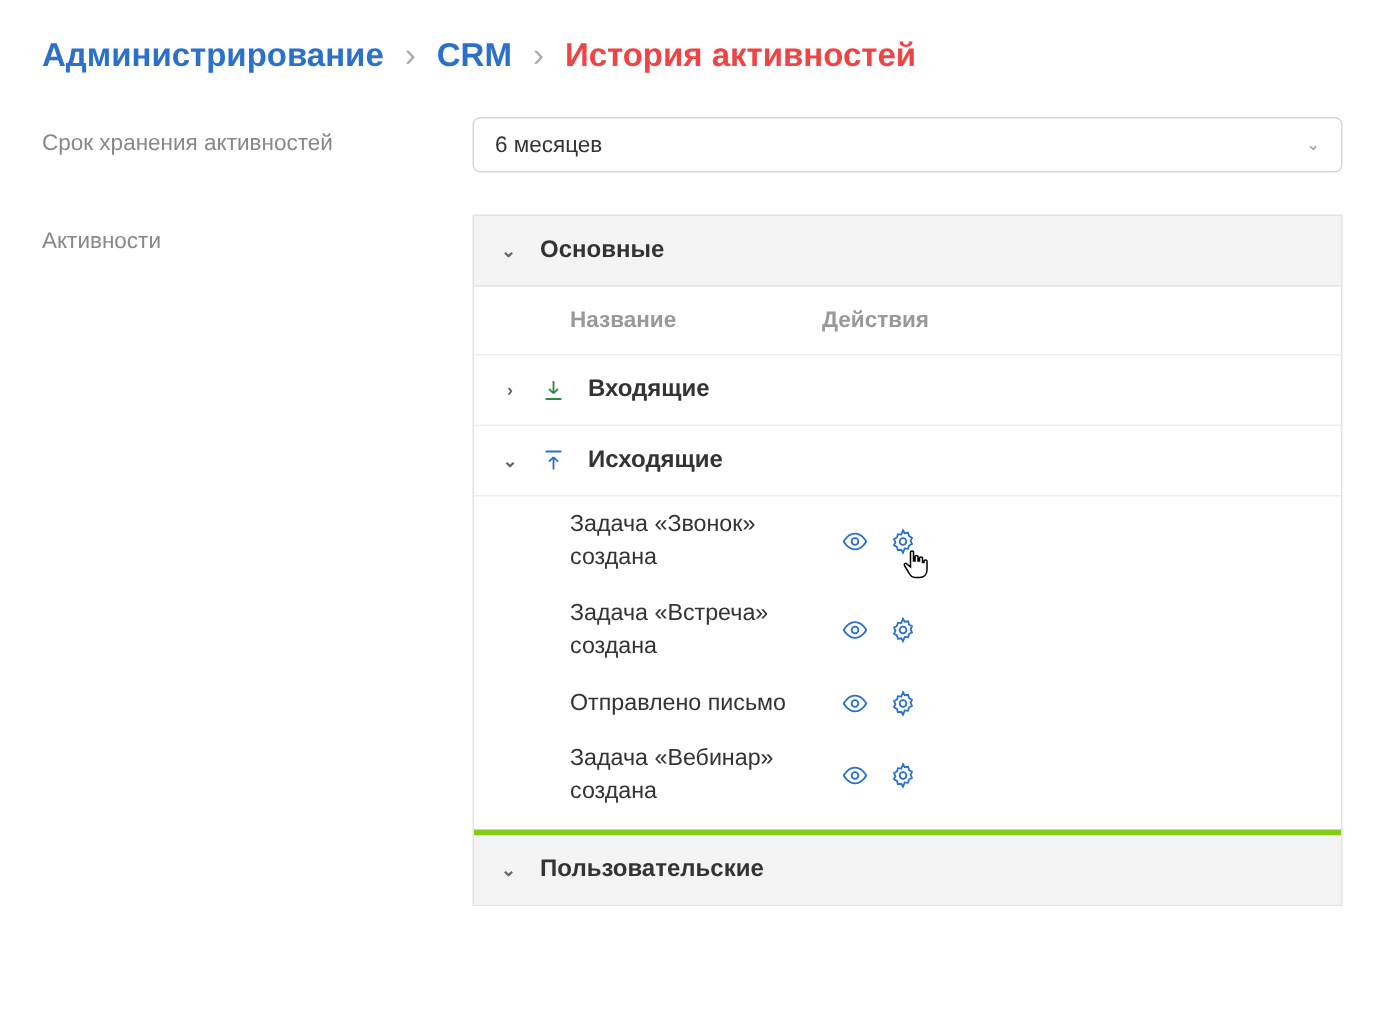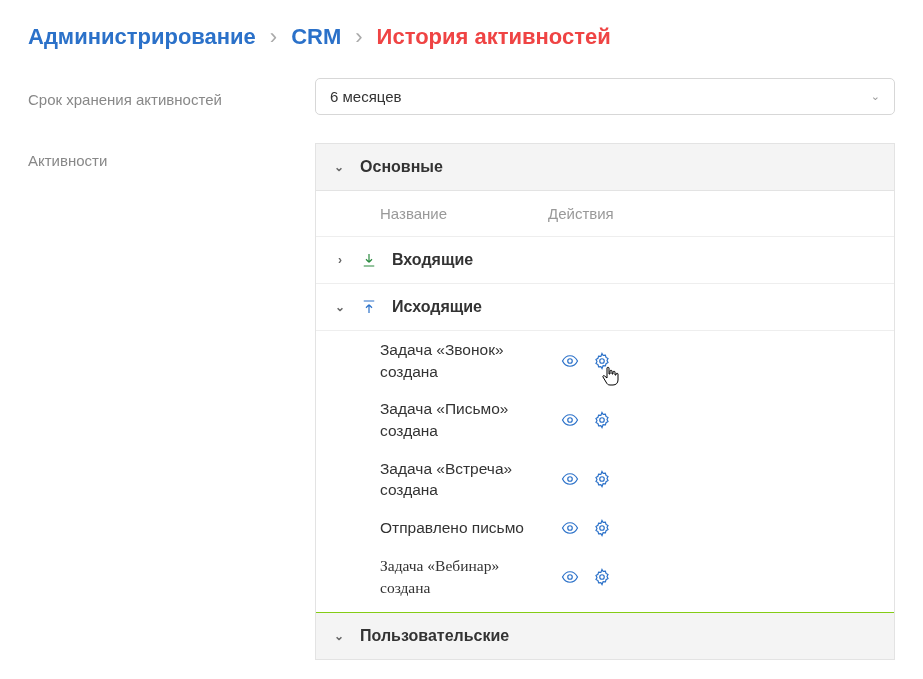--- a/index.html
+++ b/index.html
@@ -19,21 +19,21 @@
     font-size: 22px;
     font-weight: 600;
     margin-bottom: 28px;
   }
   .breadcrumb .link { color: #2B71C9; cursor: pointer; }
   .breadcrumb .sep { color: #aaa; font-weight: 400; }
   .breadcrumb .current { color: #ef4444; }
 
   .form-row {
     display: flex;
-    align-items: center;
+    align-items: flex-start;
     margin-bottom: 28px;
   }
   .form-label {
     flex: 0 0 240px;
     color: #888;
     font-size: 15px;
     padding-top: 8px;
     line-height: 1.35;
   }
   .form-control {
@@ -69,20 +69,21 @@
     font-weight: 600;
   }
   .panel-head.last { border-bottom: none; }
   .col-headers {
     display: flex;
     padding: 14px 18px 14px 64px;
     gap: 0;
     color: #999;
     font-size: 15px;
     border-bottom: 1px solid #eee;
+    font-weight: bold;
   }
   .col-headers .c1 { flex: 0 0 168px; }
   .col-headers .c2 { flex: 0 0 120px; }
 
   .group-row {
     display: flex;
     align-items: center;
     padding: 14px 18px;
     gap: 14px;
     font-size: 16px;
@@ -191,37 +192,20 @@
                 <circle class="stroke-blue" cx="12" cy="12" r="3"></circle>
                 <path class="stroke-blue" d="M12 2l1.5 2.6 3-0.3 0.9 2.9 2.6 1.5-1.3 2.7 1.3 2.7-2.6 1.5-0.9 2.9-3-0.3L12 22l-1.5-2.6-3 0.3-0.9-2.9L4 15.3l1.3-2.7L4 9.9l2.6-1.5 0.9-2.9 3 0.3z"></path>
               </svg>
             <svg class="cursor-ptr" width="18" height="20" viewBox="0 0 18 20">
               <path fill="#fff" stroke="#000" stroke-width="1" d="M6 2c0-1 2-1 2 0v6h1V5c0-1 2-1 2 0v3h1V6c0-1 2-1 2 0v3h1V8c0-1 2-1 2 0v6c0 3-2 5-5 5H9c-2 0-3-1-4-3l-3-5c-.6-1 .8-2 1.6-1L6 12z"></path>
             </svg>
           </span>
         </div>
       </div>
 
-      <div class="item-row">
-        <div class="name">Задача «Письмо» создана</div>
-        <div class="actions">
-          <span class="icon-btn">
-            <svg class="icon-svg" viewBox="0 0 24 24">
-                <path class="stroke-blue" d="M2 12s3.5-7 10-7 10 7 10 7-3.5 7-10 7S2 12 2 12z"></path>
-                <circle class="stroke-blue" cx="12" cy="12" r="3"></circle>
-              </svg>
-          </span>
-          <span class="icon-btn">
-            <svg class="icon-svg" viewBox="0 0 24 24">
-                <circle class="stroke-blue" cx="12" cy="12" r="3"></circle>
-                <path class="stroke-blue" d="M12 2l1.5 2.6 3-0.3 0.9 2.9 2.6 1.5-1.3 2.7 1.3 2.7-2.6 1.5-0.9 2.9-3-0.3L12 22l-1.5-2.6-3 0.3-0.9-2.9L4 15.3l1.3-2.7L4 9.9l2.6-1.5 0.9-2.9 3 0.3z"></path>
-              </svg>
-          </span>
-        </div>
-      </div>
 
       <div class="item-row">
         <div class="name">Задача «Встреча» создана</div>
         <div class="actions">
           <span class="icon-btn">
             <svg class="icon-svg" viewBox="0 0 24 24">
                 <path class="stroke-blue" d="M2 12s3.5-7 10-7 10 7 10 7-3.5 7-10 7S2 12 2 12z"></path>
                 <circle class="stroke-blue" cx="12" cy="12" r="3"></circle>
               </svg>
           </span>
@@ -245,21 +229,21 @@
           </span>
           <span class="icon-btn">
             <svg class="icon-svg" viewBox="0 0 24 24">
                 <circle class="stroke-blue" cx="12" cy="12" r="3"></circle>
                 <path class="stroke-blue" d="M12 2l1.5 2.6 3-0.3 0.9 2.9 2.6 1.5-1.3 2.7 1.3 2.7-2.6 1.5-0.9 2.9-3-0.3L12 22l-1.5-2.6-3 0.3-0.9-2.9L4 15.3l1.3-2.7L4 9.9l2.6-1.5 0.9-2.9 3 0.3z"></path>
               </svg>
           </span>
         </div>
       </div>
 
-      <div class="item-row" style="border-bottom:1px solid #84cc16; padding-bottom:14px;font-family:Liberation Serif, serif;">
+      <div class="item-row" style="border-bottom:4px solid #84cc16; padding-bottom:14px;">
         <div class="name">Задача «Вебинар» создана</div>
         <div class="actions">
           <span class="icon-btn">
             <svg class="icon-svg" viewBox="0 0 24 24">
                 <path class="stroke-blue" d="M2 12s3.5-7 10-7 10 7 10 7-3.5 7-10 7S2 12 2 12z"></path>
                 <circle class="stroke-blue" cx="12" cy="12" r="3"></circle>
               </svg>
           </span>
           <span class="icon-btn">
             <svg class="icon-svg" viewBox="0 0 24 24">

